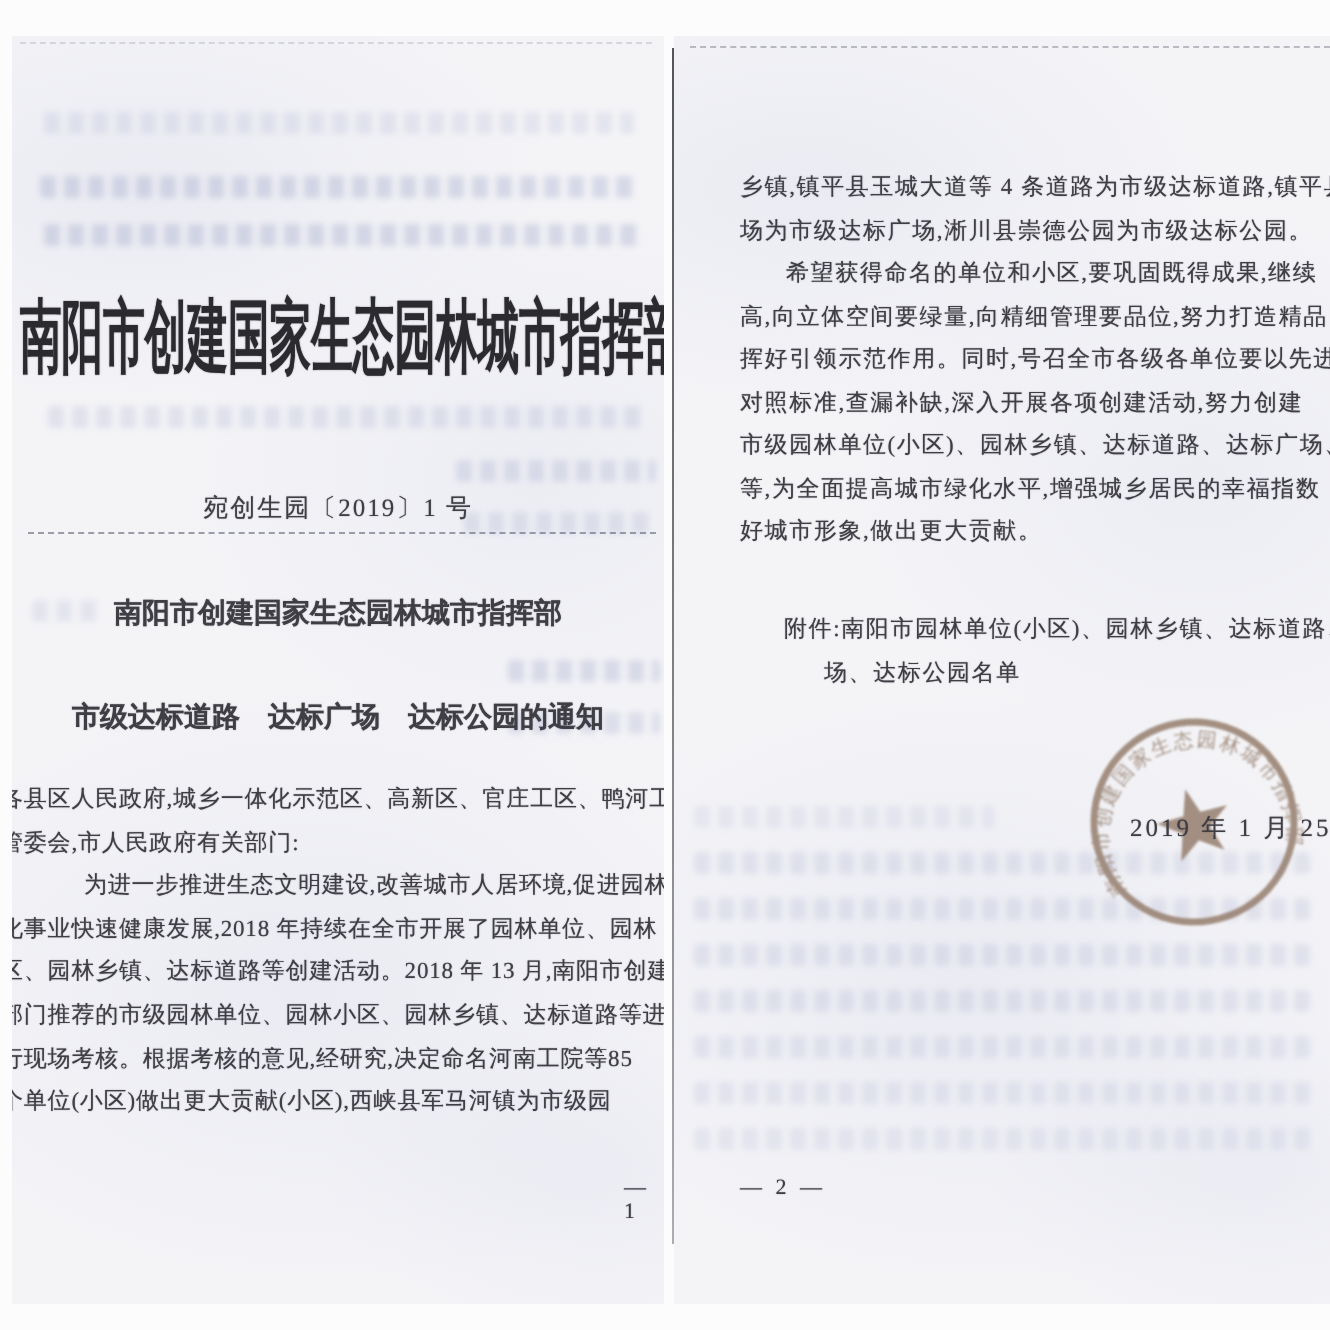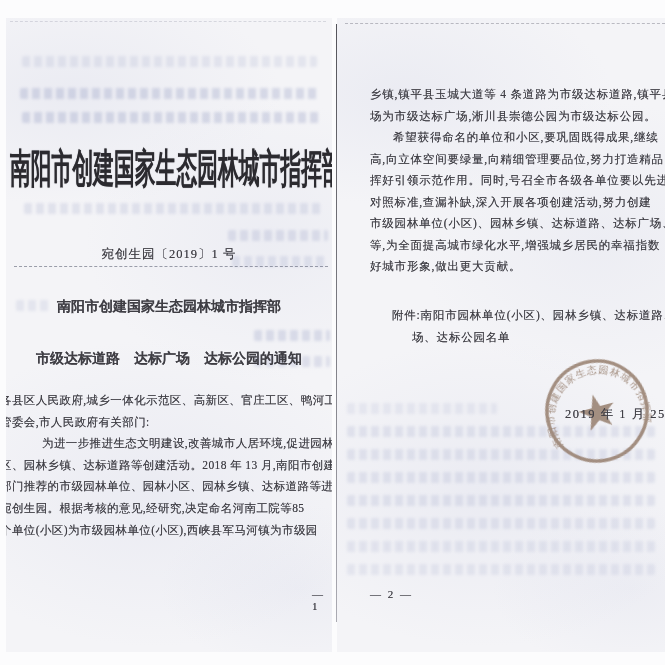--- a/index.html
+++ b/index.html
@@ -75,24 +75,25 @@
   <div id="doc-number" class="ink">宛创生园〔2019〕1 号</div>
   <div id="separator"></div>
 
   <div id="heading-1" class="heading ink">南阳市创建国家生态园林城市指挥部</div>
   <div id="heading-3" class="heading ink">市级达标道路　达标广场　达标公园的通知</div>
 
   <div id="left-body" class="ink">
     <div class="line">各县区人民政府,城乡一体化示范区、高新区、官庄工区、鸭河工</div>
     <div class="line">管委会,市人民政府有关部门:</div>
     <div class="line indent">为进一步推进生态文明建设,改善城市人居环境,促进园林</div>
+    <div class="line">化事业快速健康发展,2018 年持续在全市开展了园林单位、园林</div>
     <div class="line">区、园林乡镇、达标道路等创建活动。2018 年 13 月,南阳市创建</div>
     <div class="line">部门推荐的市级园林单位、园林小区、园林乡镇、达标道路等进</div>
-    <div class="line">宛创生园。根据考核的意见,经研究,决定命名河南工院等85</div>
-    <div class="line">个单位(小区)为市级园林单位(小区),西峡县军马河镇为市级园</div>
+    <div class="line">行现场考核。根据考核的意见,经研究,决定命名河南工院等85</div>
+    <div class="line">个单位(小区)做出更大贡献(小区),西峡县军马河镇为市级园</div>
   </div>
 
   <div id="left-pagenum" class="pagenum ink">— 1</div>
 </div>
 
 <div id="divider"></div>
 
 <div id="right-page" class="page">
   <div class="edge-line-top" style="top:5px;left:8px;right:0;opacity:.6;border-top-color:rgba(70,70,85,.55);"></div>
 

